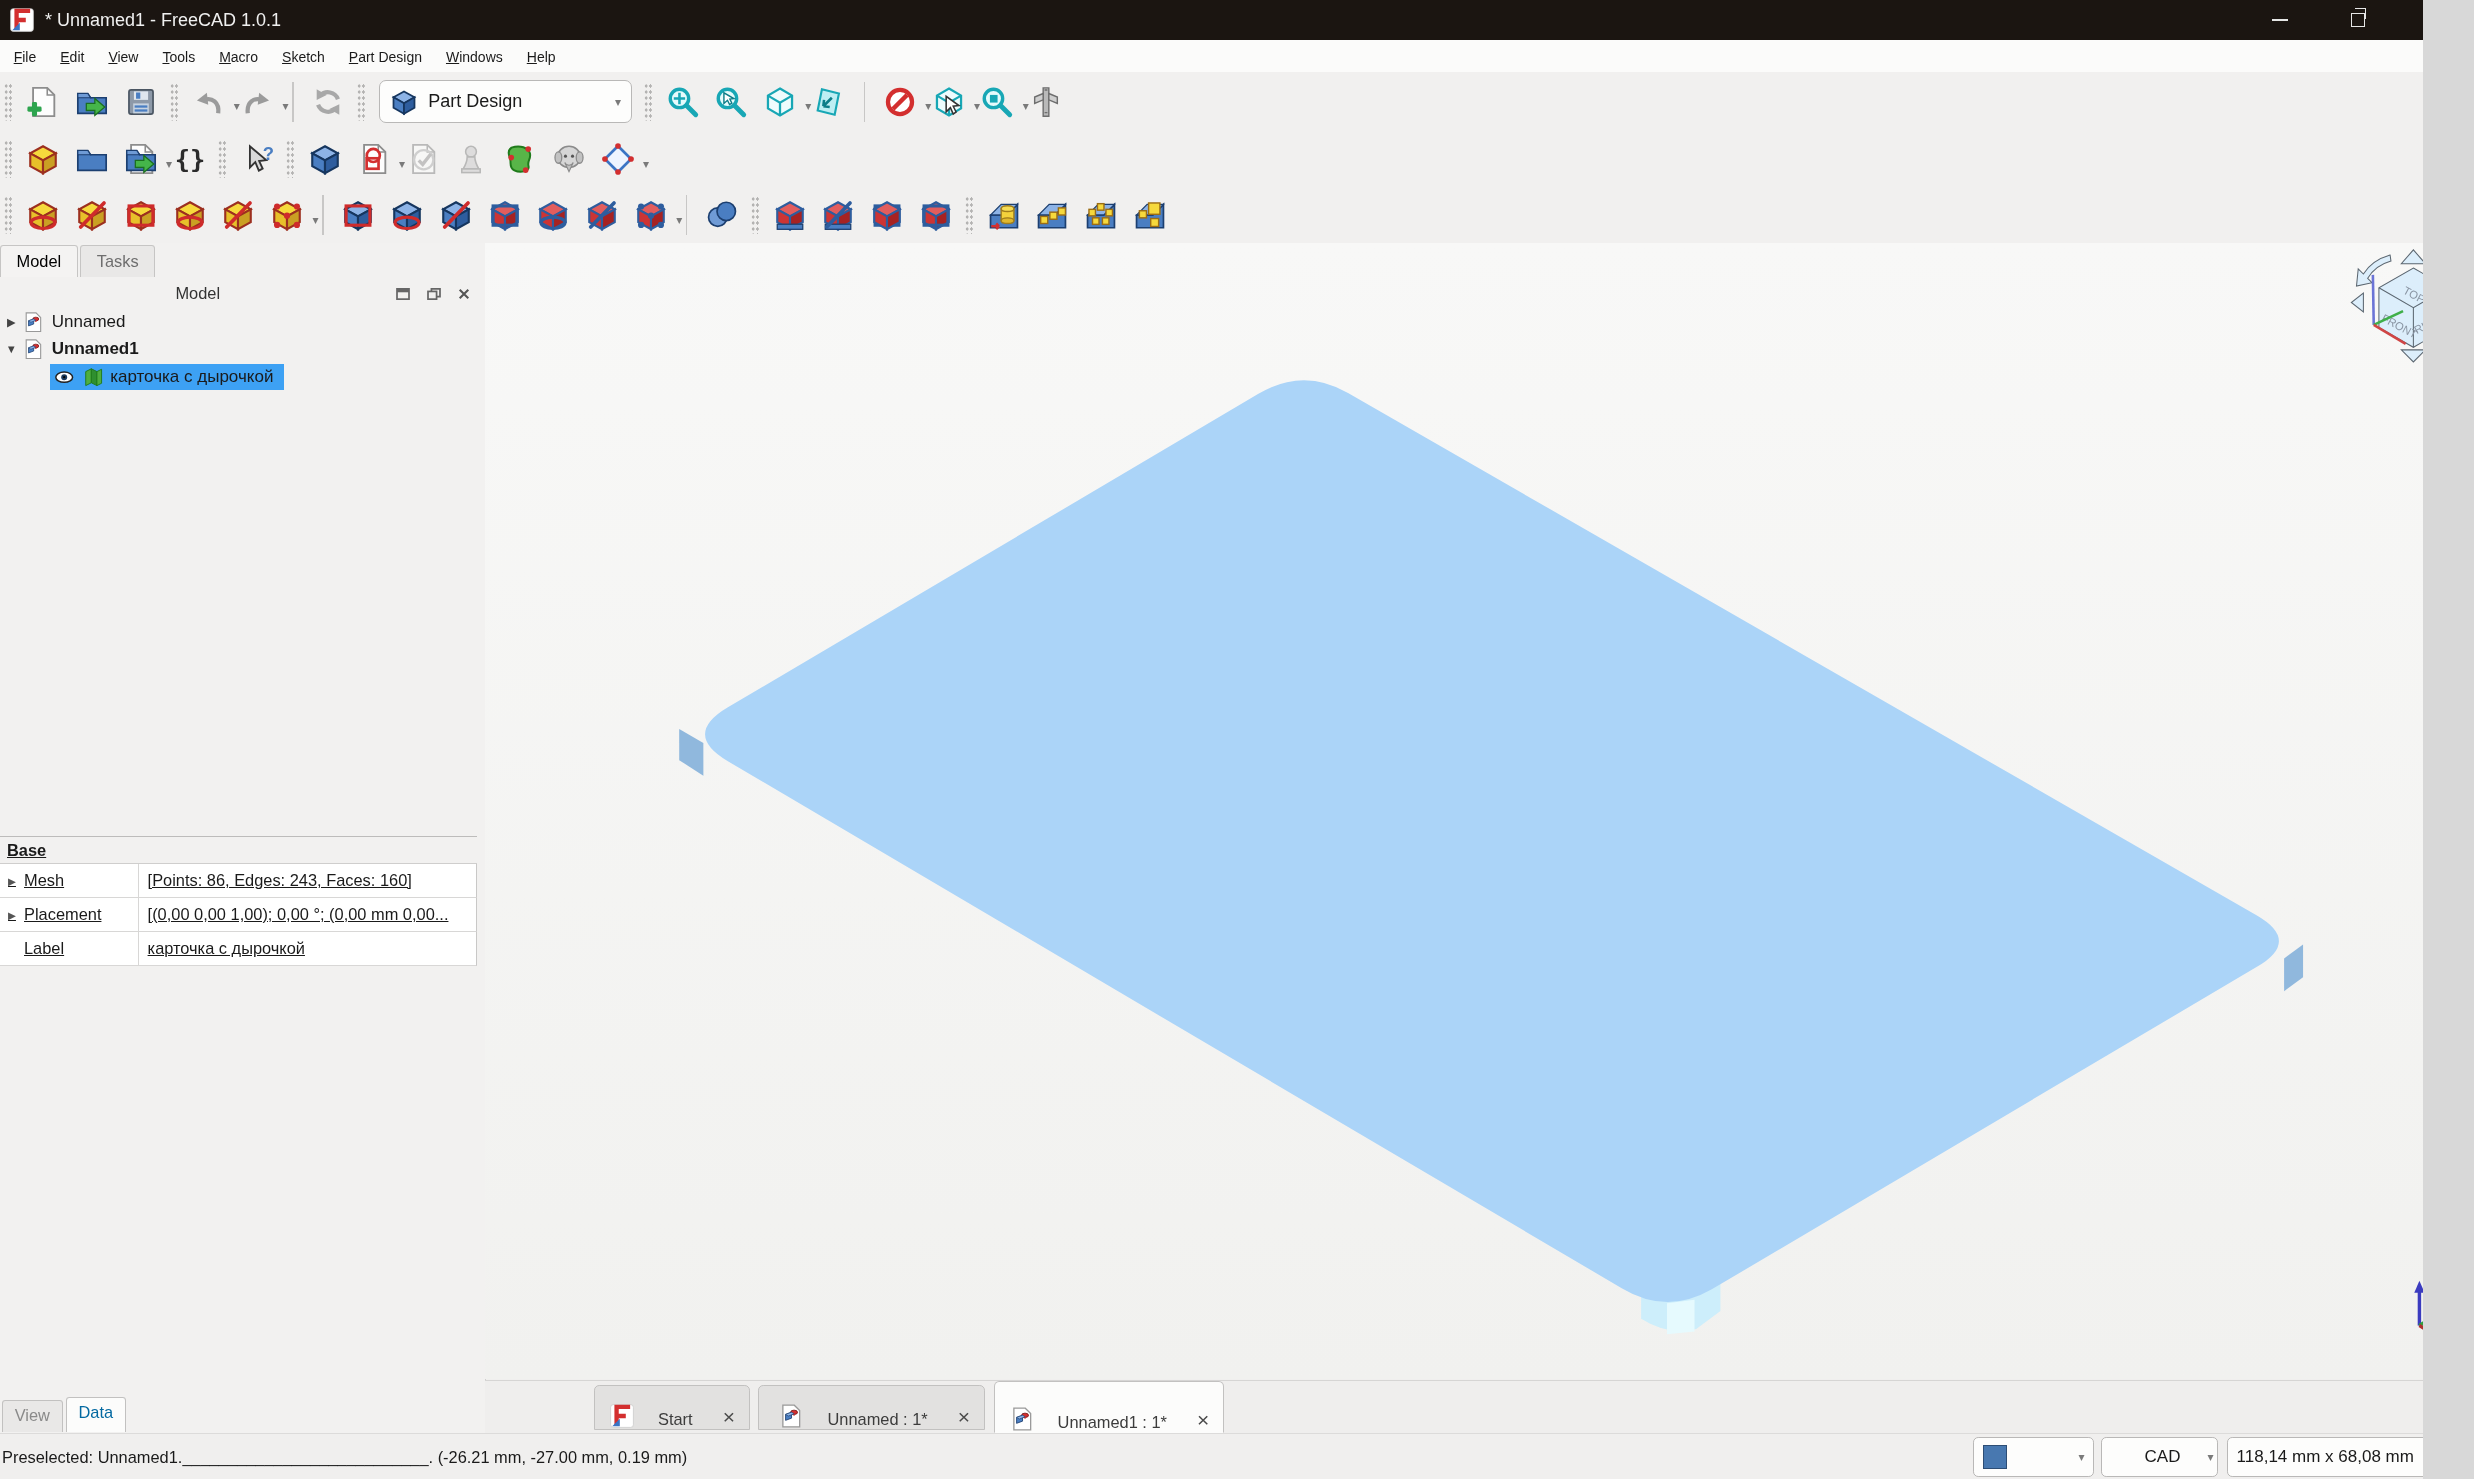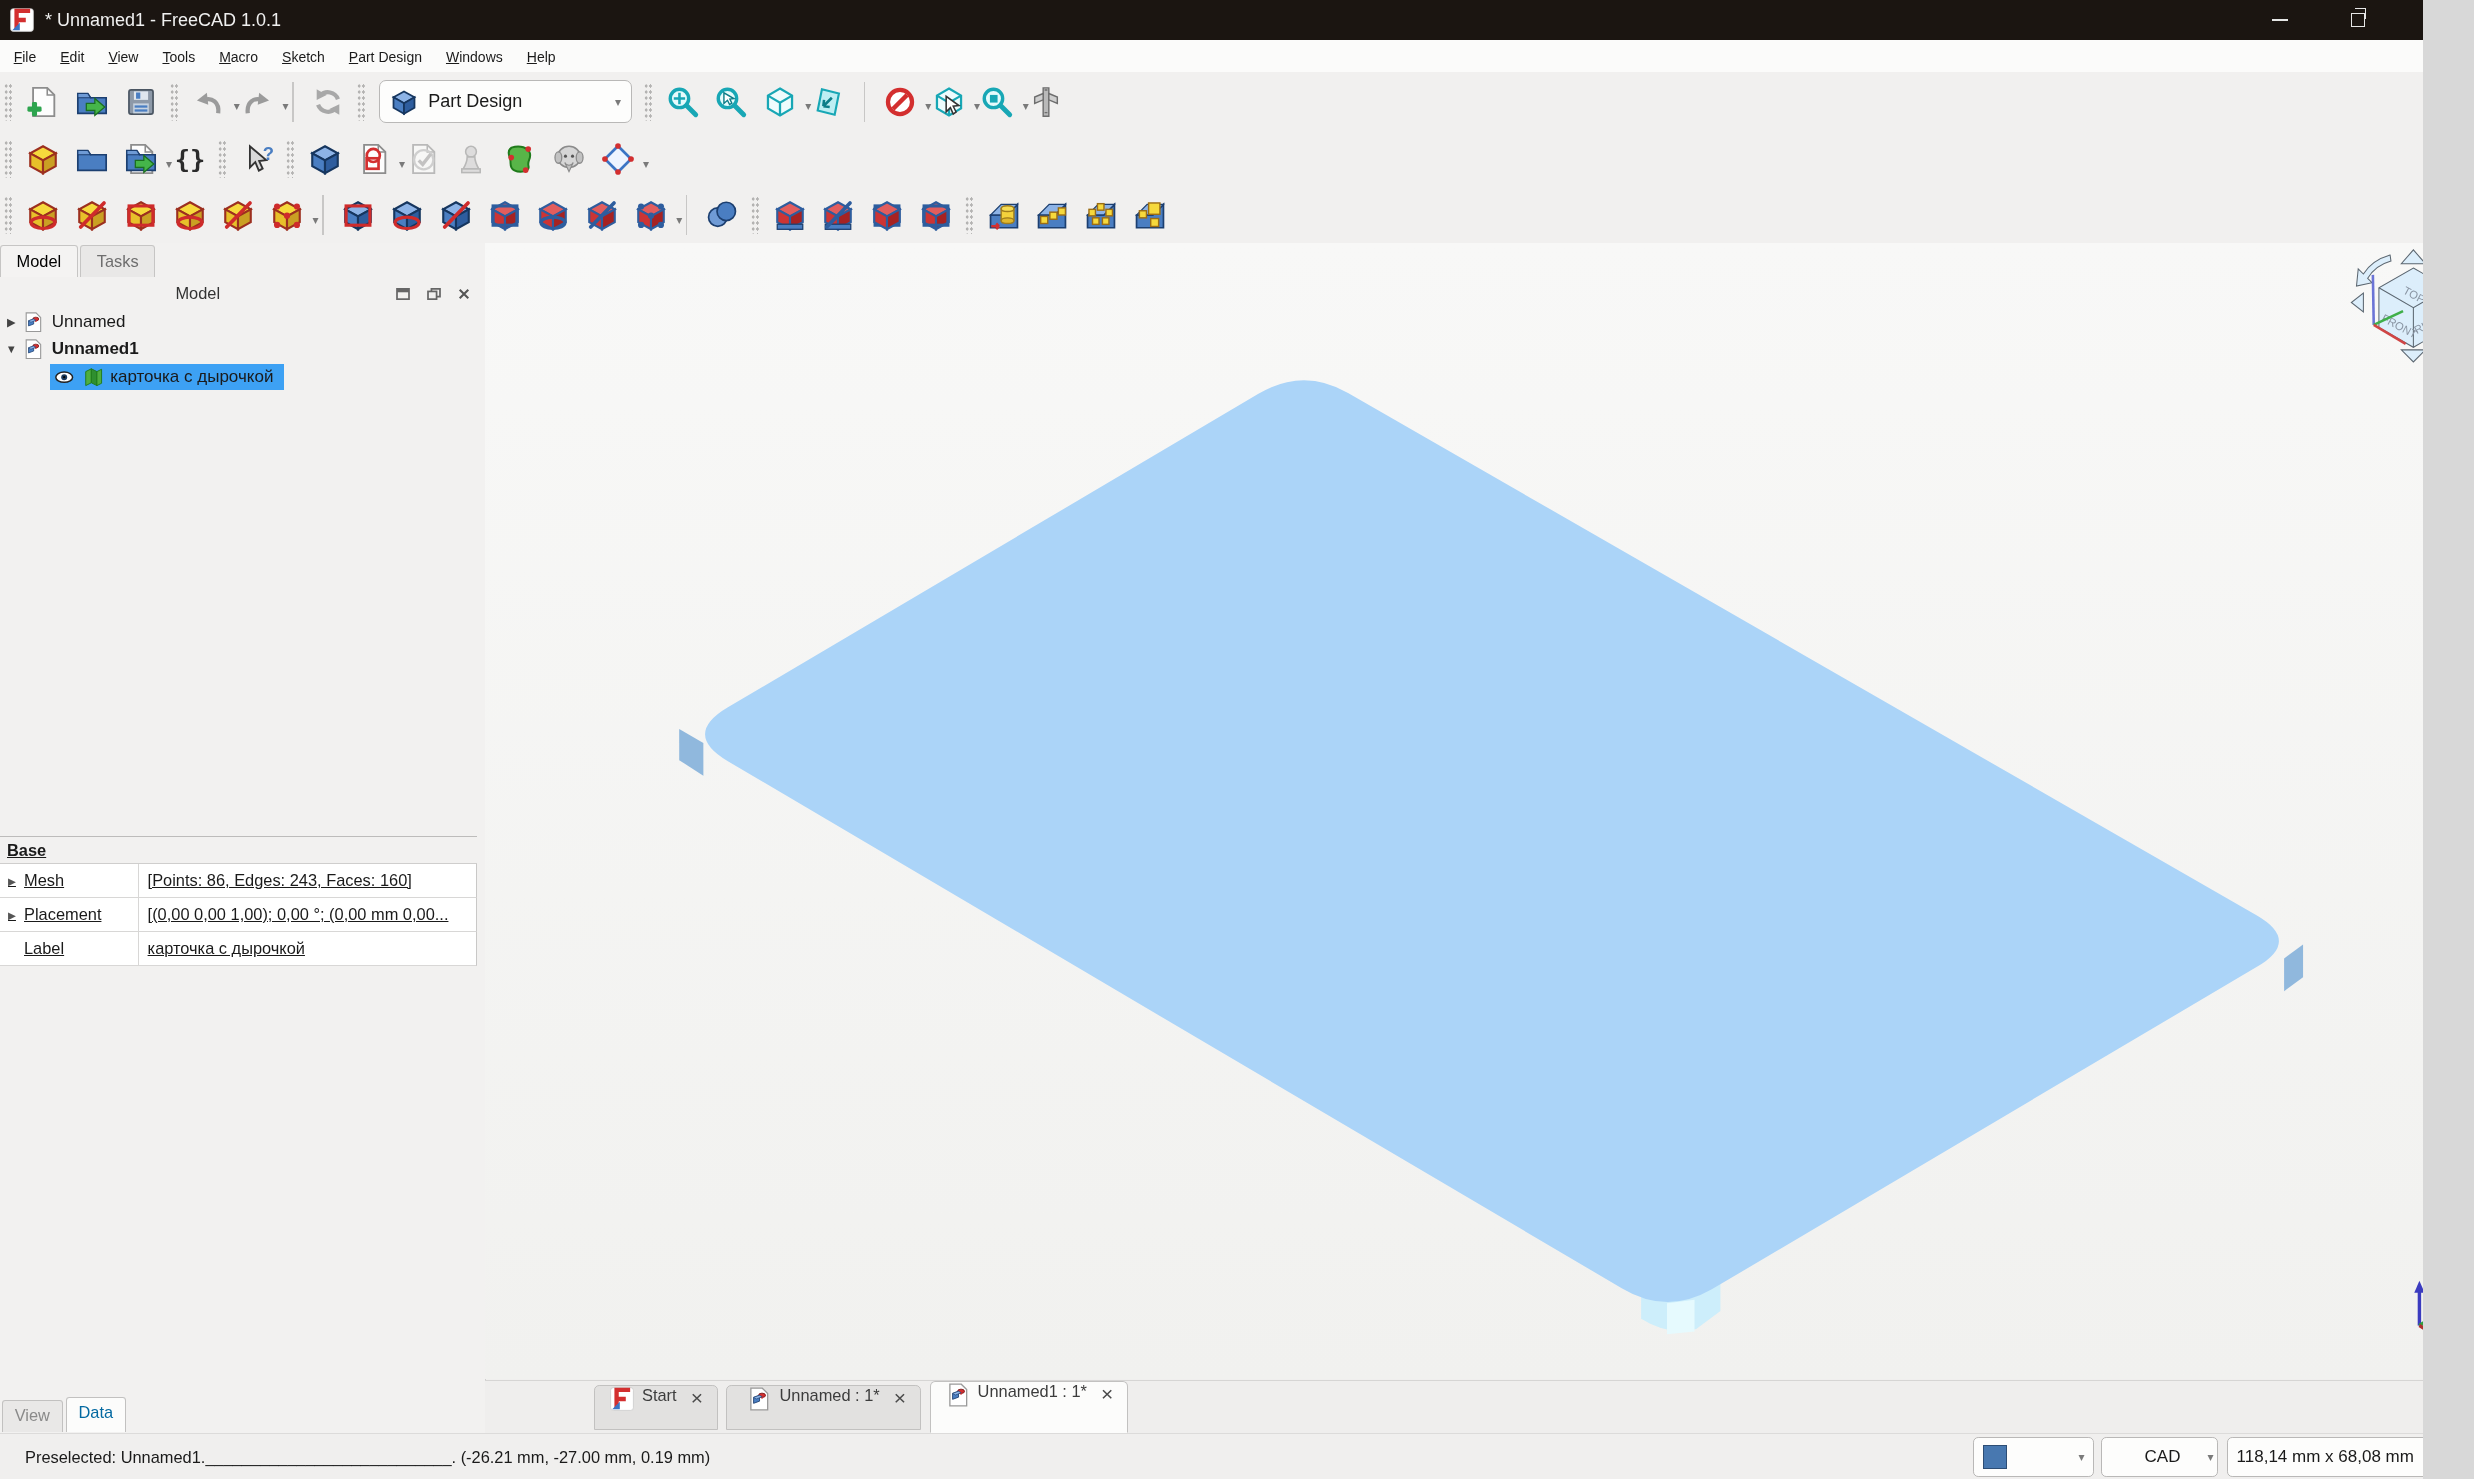--- a/index.html
+++ b/index.html
@@ -70,30 +70,30 @@
   .vdtab{border:0.9px solid #c2c1c0;border-bottom:none;border-radius:3.4px 3.4px 0 0;padding:5.2px 12px;margin-right:2.6px;}
   .vdtab.inactive{background:#e9e8e7;color:#8a8a8a;height:21px;}
   .vdtab.active{background:#fcfcfb;color:#0369a1;height:24px;text-align:center;}
   
   #viewport{position:absolute;left:485px;top:243px;width:1989px;height:1136px;
             background:linear-gradient(#f8f8f7,#f1f1ef);}
   #viewport svg{position:absolute;left:0;top:0;}
   
   #mdibar{position:absolute;left:485px;top:1380px;width:1989px;height:53px;background:#efeeed;
           border-top:0.9px solid #d6d5d4;display:flex;align-items:flex-start;}
-  .mditab{display:flex;align-items:flex-start;gap:7px;font-size:16.4px;color:#3c3c3c;
+  .mditab{display:flex;align-items:flex-end;gap:23px;font-size:16.4px;color:#3c3c3c;
           border:0.9px solid #c2c1c0;border-radius:5.2px 5.2px 0 0;padding:0 14px;}
   .mditab.inactive{background:#e2e1e0;height:43px;margin-top:4.3px;}
   .mditab.active{background:#fcfcfb;height:50px;margin-top:0;border-bottom-color:#fcfcfb;}
   .mditab .tabicon{width:26px;height:26px;}
   .mditab .tclose{font-size:21px;color:#4a4a4a;margin-left:7px;}
   
   #statusbar{position:absolute;left:0;top:1433px;width:2475px;height:47px;background:#f0efee;
              border-top:0.9px solid #dcdbda;display:flex;align-items:center;font-size:16.4px;}
-  #statusmsg{margin-left:25px;white-space:nowrap;}
+  #statusmsg{margin-left:2px;white-space:nowrap;}
   .scombo{position:absolute;top:1437px;height:38px;background:#fdfdfc;border:0.9px solid #b9b8b7;border-radius:5.2px;
           display:flex;align-items:center;padding:0 8.6px;font-size:17px;}
   .scombo .caret{margin-left:auto;}
   .swatch{width:22.4px;height:22.4px;background:#4878b0;border:0.9px solid #2d4d74;}
   #combo-color{left:1973px;width:102px;}
   #combo-nav{left:2101px;width:98px;gap:27px;}
   #combo-dim{left:2227px;width:224px;}
   .mouseicon{width:19px;height:24px;margin-right:7px;}
 </style>
 </head>

